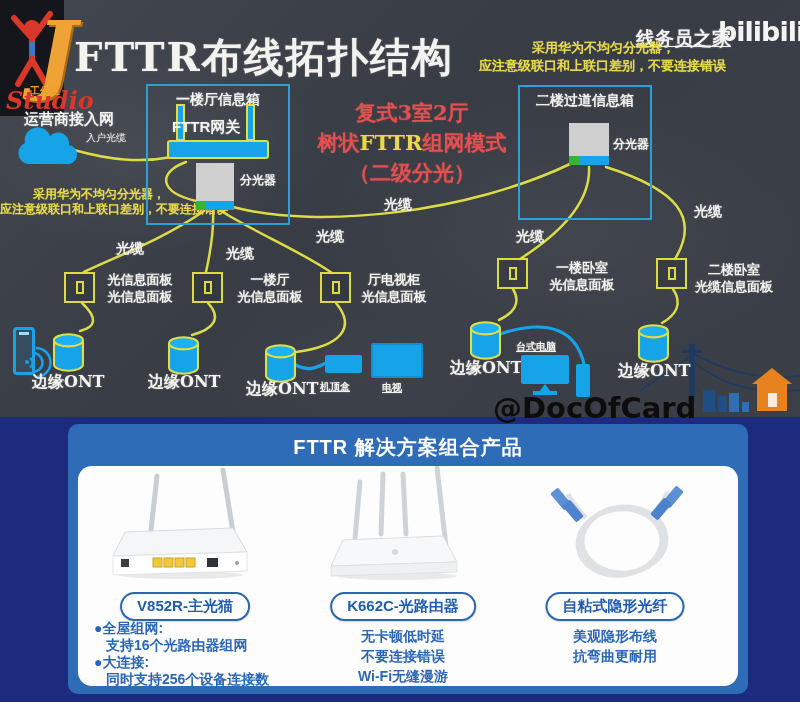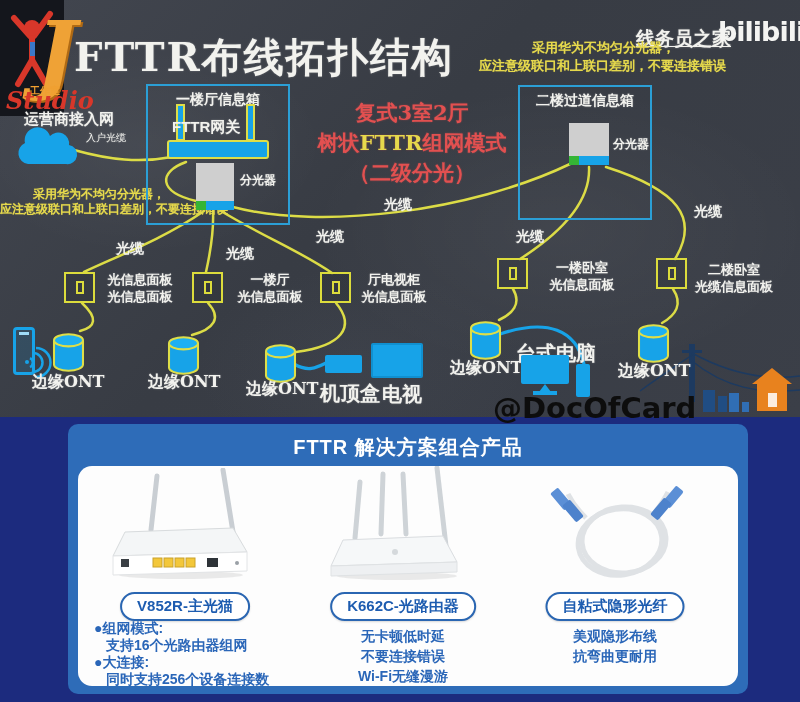--- a/index.html
+++ b/index.html
@@ -66,21 +66,21 @@
   #phone { left:13px; top:327px; width:22px; height:48px; border:3px solid #17a3e8; border-radius:4px; background:rgba(23,163,232,.15); }
   #phone:before { content:""; position:absolute; left:3px; top:2px; width:10px; height:3px; background:#9fdcf8; }
 
   #stb { left:325px; top:355px; width:37px; height:18px; border-radius:2px; }
   #tv  { left:371px; top:343px; width:52px; height:35px; border-radius:2px; border:2px solid #1090d0; }
   #monitor { left:521px; top:355px; width:48px; height:29px; border-radius:2px; }
   #monitor:after { content:""; position:absolute; left:18px; top:29px; border-left:6px solid transparent; border-right:6px solid transparent; border-bottom:8px solid #17a3e8; }
   #monitor:before { content:""; position:absolute; left:12px; top:36px; width:24px; height:4px; background:#17a3e8; }
   #tower { left:576px; top:364px; width:14px; height:33px; border-radius:2px; }
 
-  .dev-label { font-size:20px; font-weight:bold; white-space:nowrap; }
+  .dev-label { font-size:10px; font-weight:bold; white-space:nowrap;text-decoration:underline; }
 
   #watermark { left:493px; top:391px; font:bold 29px "DejaVu Sans", sans-serif; color:#0d0d0d; z-index:30; }
 
   
   #products-card { position:absolute; left:68px; top:424px; width:680px; height:270px; background:#2e6cb8; border-radius:10px; }
   #products-title { position:absolute; left:0; top:10px; width:100%; text-align:center; color:#fff; font-weight:bold; font-size:20px; letter-spacing:1px; }
   #products-panel { position:absolute; left:10px; top:42px; width:660px; height:220px; background:#fdfdfd; border-radius:14px; }
 
   .prod-img { position:absolute; }
   .pill { position:absolute; top:126px; transform:translateX(-50%); background:#fff; border:2px solid #2a66b2; border-radius:15px; padding:3px 15px; color:#1d5cb0; font-weight:bold; font-size:15px; white-space:nowrap; box-shadow:0 1px 2px rgba(0,0,0,.15); }
@@ -320,21 +320,21 @@
           <rect x="120" y="6" width="10" height="22" rx="2" fill="#5b8fd6" transform="rotate(40 125 17)"></rect>
           <rect x="108" y="18" width="10" height="22" rx="2" fill="#4d82cc" transform="rotate(40 113 29)"></rect>
         </g>
       </svg>
 
       <div class="pill" style="left:107px">V852R-主光猫</div>
       <div class="pill" style="left:325px">K662C-光路由器</div>
       <div class="pill" style="left:537px">自粘式隐形光纤</div>
 
       <div class="feat" style="left:16px;top:154px">
-        <div>●组网模式:</div>
+        <div>●全屋组网:</div>
         <div class="indent">支持16个光路由器组网</div>
         <div>●大连接:</div>
         <div class="indent">同时支持256个设备连接数</div>
       </div>
       <div class="feat center" style="left:325px;top:160px">
         <div>无卡顿低时延</div>
         <div>不要连接错误</div>
         <div>Wi-Fi无缝漫游</div>
       </div>
       <div class="feat center" style="left:537px;top:160px">

